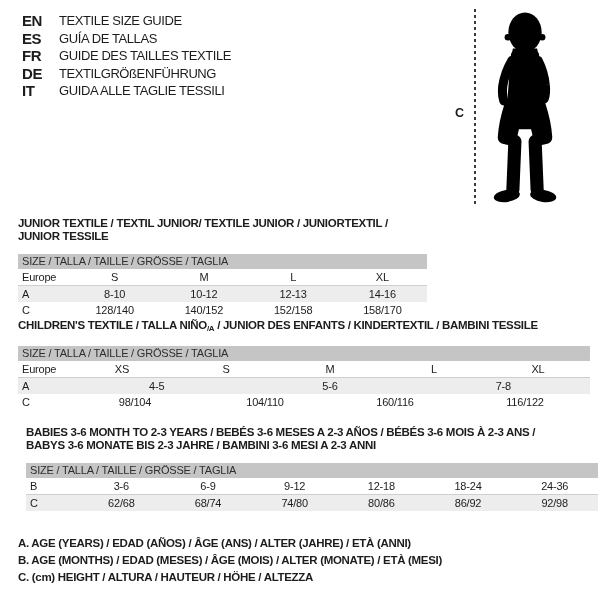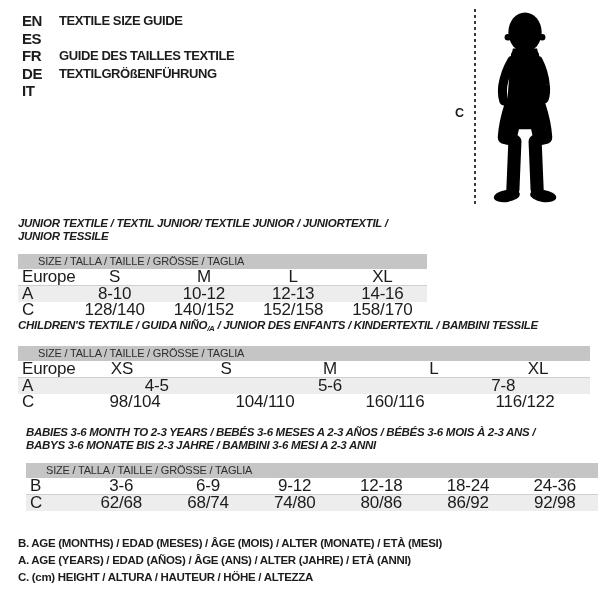--- a/index.html
+++ b/index.html
@@ -7,39 +7,39 @@
     width:600px;height:600px;background:#ffffff;overflow:hidden;position:relative;
     font-family:"Liberation Sans","DejaVu Sans",sans-serif;
     color:#1c1c1c;-webkit-font-smoothing:antialiased;
   }
   .page{position:absolute;inset:0;}
 
   
   .lang-block{position:absolute;left:22px;top:12px;}
   .lang-row{display:flex;height:17.5px;line-height:17.5px;}
   .lang-code{width:37px;font-size:15px;font-weight:700;letter-spacing:-0.4px;}
-  .lang-title{font-size:13px;font-weight:700;letter-spacing:-0.4px;}
+  .lang-title{font-size:13px;font-weight:400;letter-spacing:-0.4px;}
 
   
   .figure{position:absolute;left:440px;top:0;width:160px;height:215px;}
   .c-label{position:absolute;left:15px;top:106px;font-size:12.5px;font-weight:700;}
   .dash-line{position:absolute;left:34px;top:9px;width:2px;height:198px;
     background:repeating-linear-gradient(to bottom,#3a3a3a 0 3px,transparent 3px 6px);}
   .baby{position:absolute;left:42px;top:10px;}
 
   
   .table-block{position:absolute;left:18px;}
   .tb-1{top:217px;width:409px;}
   .tb-2{top:319px;width:572px;}
   .tb-3{top:426px;width:572px;margin-left:8px;}
-  .t-title{font-size:11.5px;font-weight:700;letter-spacing:-0.3px;line-height:13px;margin-bottom:11px;font-style:italic;}
+  .t-title{font-size:11.5px;font-weight:700;letter-spacing:-0.3px;line-height:13px;margin-bottom:11px;}
   .t-title .sub{font-size:8px;vertical-align:-2px;}
   .t-bar{height:15px;line-height:15px;background:#c5c5c5;color:#2e2e2e;
-    font-size:11px;letter-spacing:-0.2px;padding-left:20px;box-sizing:border-box;}
-  .t-row{display:flex;height:16px;line-height:16px;font-size:17px;letter-spacing:-0.2px;}
+    font-size:11px;letter-spacing:-0.2px;padding-left:4px;box-sizing:border-box;}
+  .t-row{display:flex;height:16px;line-height:16px;font-size:11px;letter-spacing:-0.2px;}
   .t-row.shaded{background:#ededed;}
   .t-row.underline{border-bottom:1px solid #cfcfcf;}
   .t-label{width:52px;padding-left:4px;box-sizing:border-box;text-align:left;}
   .t-cell{flex:1;text-align:center;}
 
   
   .notes{position:absolute;left:18px;top:535px;}
   .note-line{font-size:11.5px;font-weight:700;letter-spacing:-0.3px;line-height:17px;}
 </style>
 </head>
@@ -47,31 +47,33 @@
 
 <div class="page">
 
   <div class="lang-block">
       <div class="lang-row">
         <span class="lang-code">EN</span>
         <span class="lang-title">TEXTILE SIZE GUIDE</span>
       </div>
       <div class="lang-row">
         <span class="lang-code">ES</span>
+        <span class="lang-title">GUÍA DE TALLAS</span>
       </div>
       <div class="lang-row">
         <span class="lang-code">FR</span>
         <span class="lang-title">GUIDE DES TAILLES TEXTILE</span>
       </div>
       <div class="lang-row">
         <span class="lang-code">DE</span>
         <span class="lang-title">TEXTILGRÖßENFÜHRUNG</span>
       </div>
       <div class="lang-row">
         <span class="lang-code">IT</span>
+        <span class="lang-title">GUIDA ALLE TAGLIE TESSILI</span>
       </div>
     </div>
 
   <div class="figure">
     <span class="c-label">C</span>
     <div class="dash-line"></div>
     <svg class="baby" width="84" height="196" viewBox="0 0 82 194" fill="#000000">
       <ellipse cx="42" cy="22" rx="16.5" ry="19.5"></ellipse>
       <circle cx="25" cy="27" r="3.2"></circle>
       <circle cx="59" cy="27" r="3.2"></circle>
@@ -109,21 +111,21 @@
       <div class="t-row">
         <div class="t-label">C</div>
         <div class="t-cell">128/140</div>
         <div class="t-cell">140/152</div>
         <div class="t-cell">152/158</div>
         <div class="t-cell">158/170</div>
       </div>
     </section>
   <section class="table-block tb-2">
       <div class="t-title">
-        <div class="t-title-line"><span>CHILDREN'S TEXTILE / GUIDA NIÑO</span><span class="sub">/A</span><span> / JUNIOR DES ENFANTS / KINDERTEXTIL / BAMBINI TESSILE</span></div>
+        <div class="t-title-line"><span>CHILDREN'S TEXTILE / TALLA NIÑO</span><span class="sub">/A</span><span> / JUNIOR DES ENFANTS / KINDERTEXTIL / BAMBINI TESSILE</span></div>
       </div>
       <div class="t-bar">SIZE / TALLA / TAILLE / GRÖSSE / TAGLIA</div>
       <div class="t-row underline">
         <div class="t-label">Europe</div>
         <div class="t-cell">XS</div>
         <div class="t-cell">S</div>
         <div class="t-cell">M</div>
         <div class="t-cell">L</div>
         <div class="t-cell">XL</div>
       </div>
@@ -161,18 +163,18 @@
         <div class="t-cell">62/68</div>
         <div class="t-cell">68/74</div>
         <div class="t-cell">74/80</div>
         <div class="t-cell">80/86</div>
         <div class="t-cell">86/92</div>
         <div class="t-cell">92/98</div>
       </div>
     </section>
 
   <div class="notes">
+      <div class="note-line">A. AGE (YEARS) / EDAD (AÑOS) / ÂGE (ANS) / ALTER (JAHRE) / ETÀ (ANNI)</div>
       <div class="note-line">B. AGE (MONTHS) / EDAD (MESES) / ÂGE (MOIS) / ALTER (MONATE) / ETÀ (MESI)</div>
-      <div class="note-line">A. AGE (YEARS) / EDAD (AÑOS) / ÂGE (ANS) / ALTER (JAHRE) / ETÀ (ANNI)</div>
       <div class="note-line">C. (cm) HEIGHT / ALTURA / HAUTEUR / HÖHE / ALTEZZA</div>
     </div>
 
 </div>
 
 </body></html>

